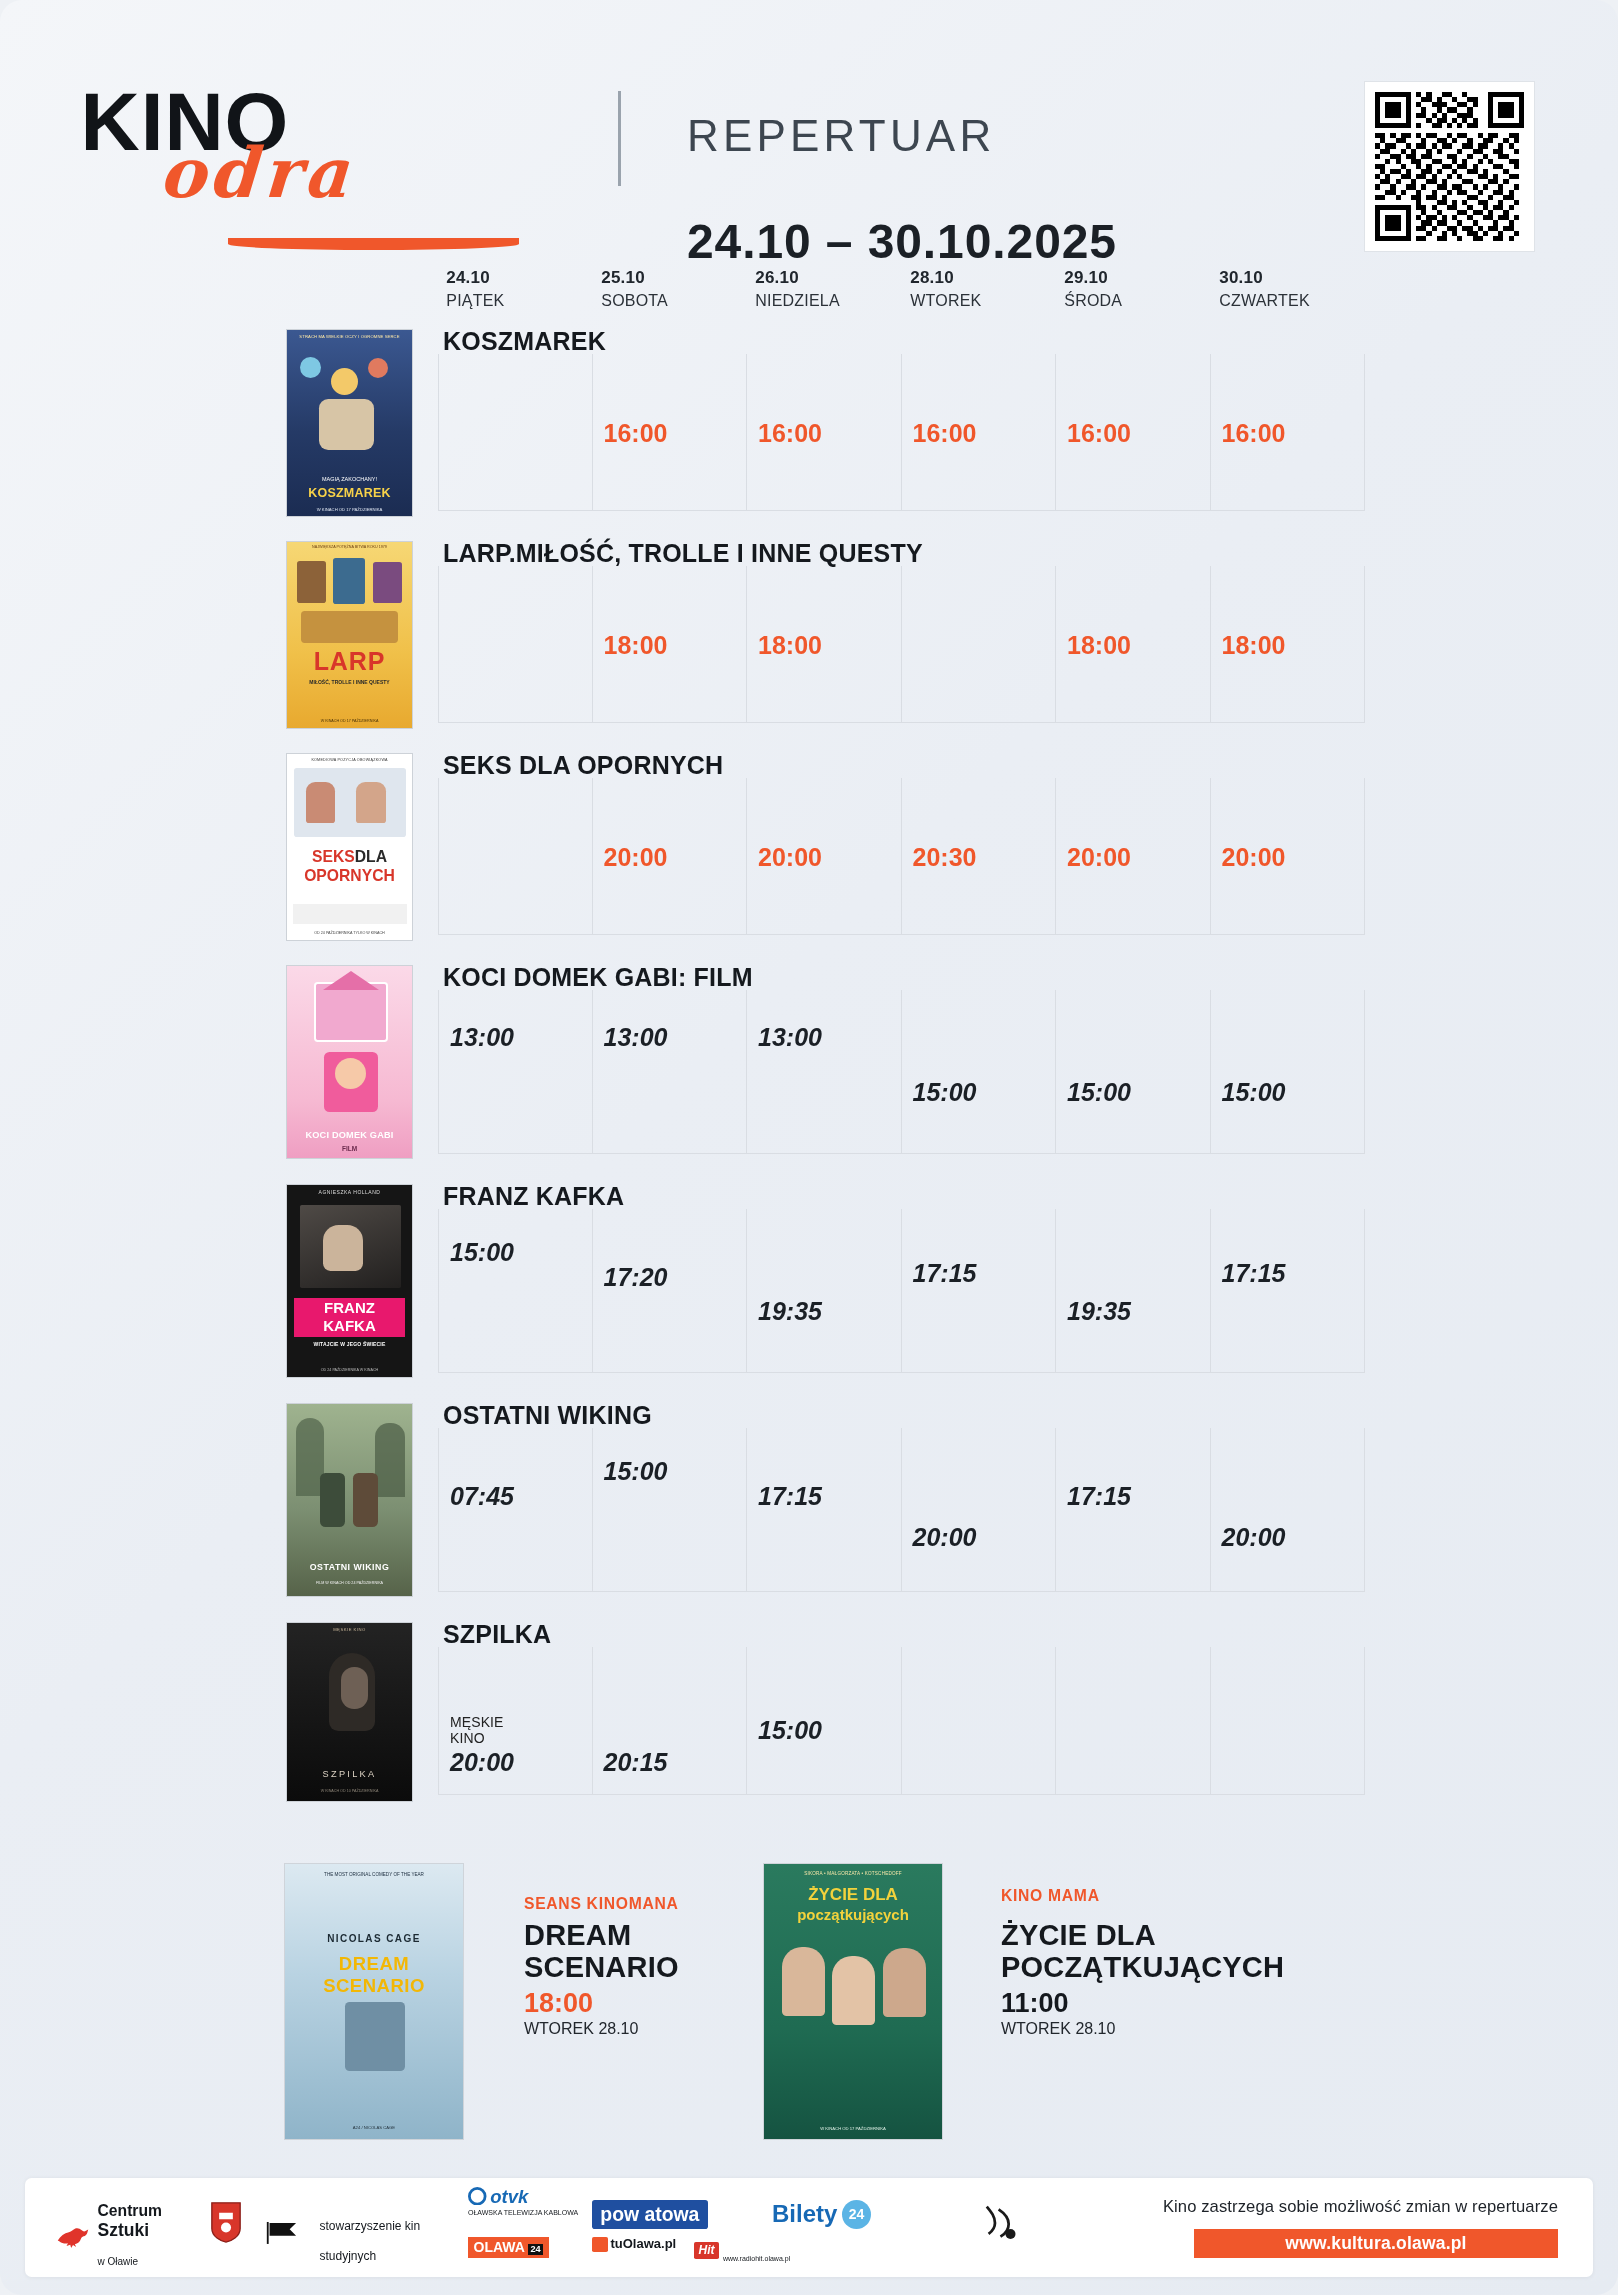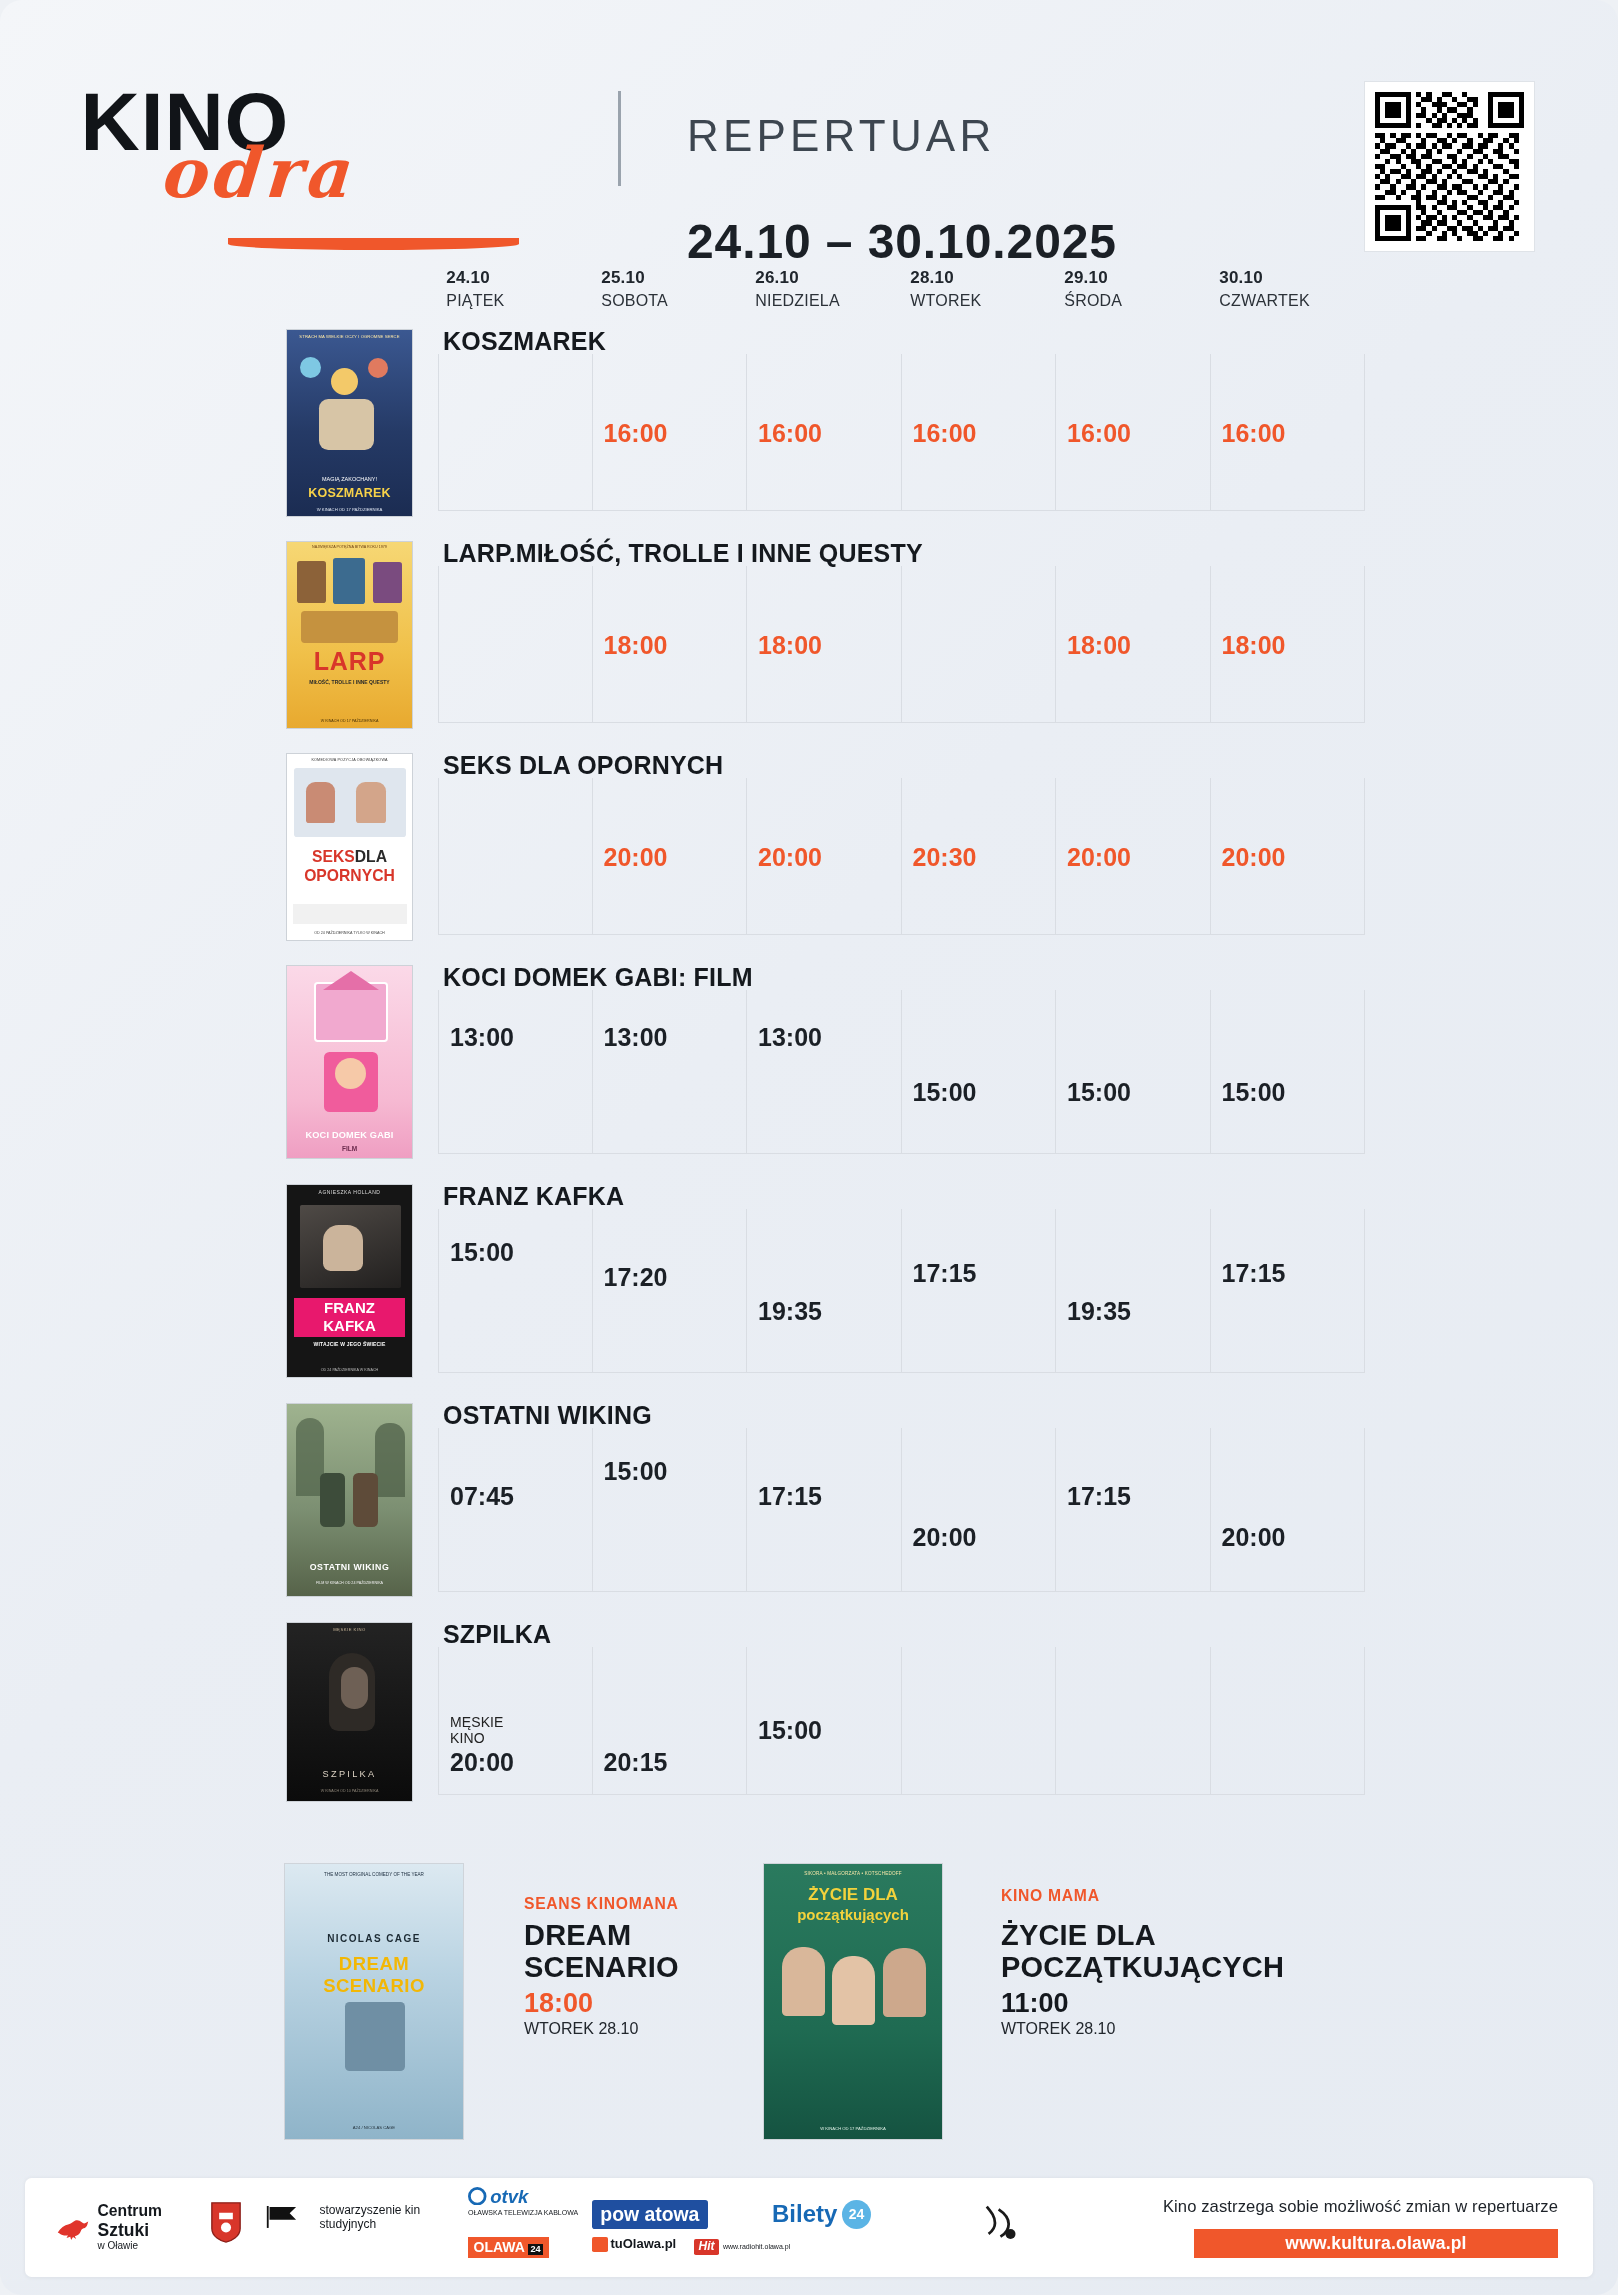--- a/index.html
+++ b/index.html
@@ -161,21 +161,21 @@
   .cell:first-child { border-left: 0.9px solid #d9dde3; }
   .time {
     position: absolute;
     left: 11px;
     font-size: 25px;
     font-weight: 800;
     letter-spacing: 0px;
     white-space: nowrap;
   }
   .time.orange { color: #f0572b; }
-  .time.dark { color: #1b2026; }
+  .time.dark { color: #1b2026; font-style: italic; }
   .tag {
     position: absolute;
     left: 11px;
     font-size: 14px;
     font-weight: 500;
     color: #222;
     line-height: 1.15;
     letter-spacing: 0.1px;
   }
   .row-sep {
@@ -249,21 +249,21 @@
     color: #fff;
     font-size: 17.5px;
     font-weight: 700;
     display: flex;
     align-items: center;
     justify-content: center;
     letter-spacing: 0.2px;
   }
   .f-item { position: absolute; }
   .f-text { font-size: 14px; color: #14181d; font-weight: 700; line-height: 1.15; }
-  .f-sub { font-size: 12px; color: #14181d; font-weight: 400; line-height: 1.2; }
+  .f-sub { font-size: 12px; color: #14181d; font-weight: 400; line-height: 1.2; margin-top: 16px; }
 
   .pegasus { fill: #e0342b; }
 </style>
 </head>
 <body>
 
 <div class="page">
 
   <div class="header">
     <div class="logo">

